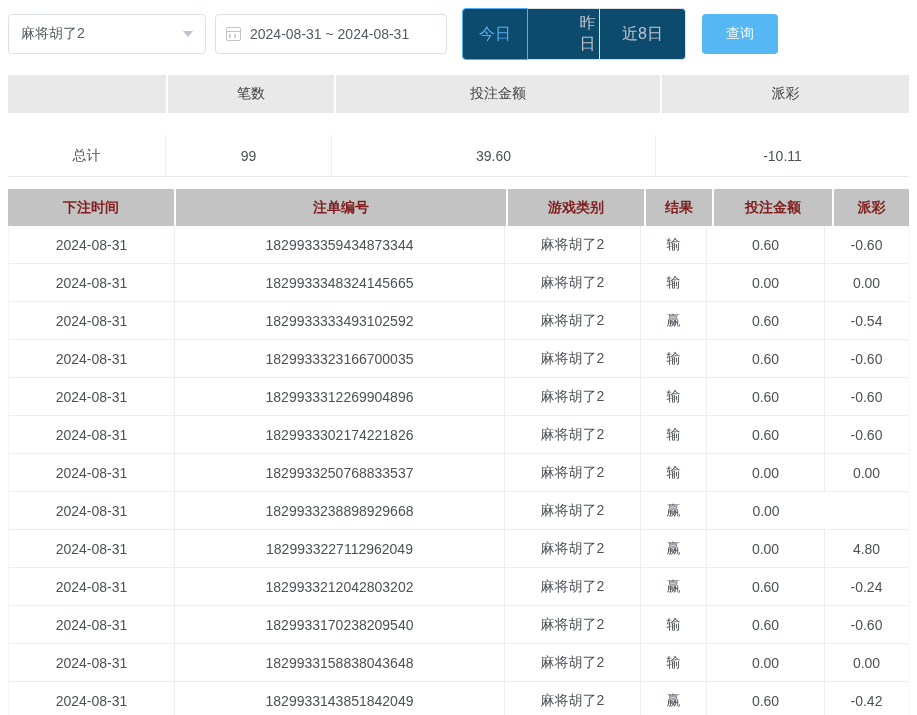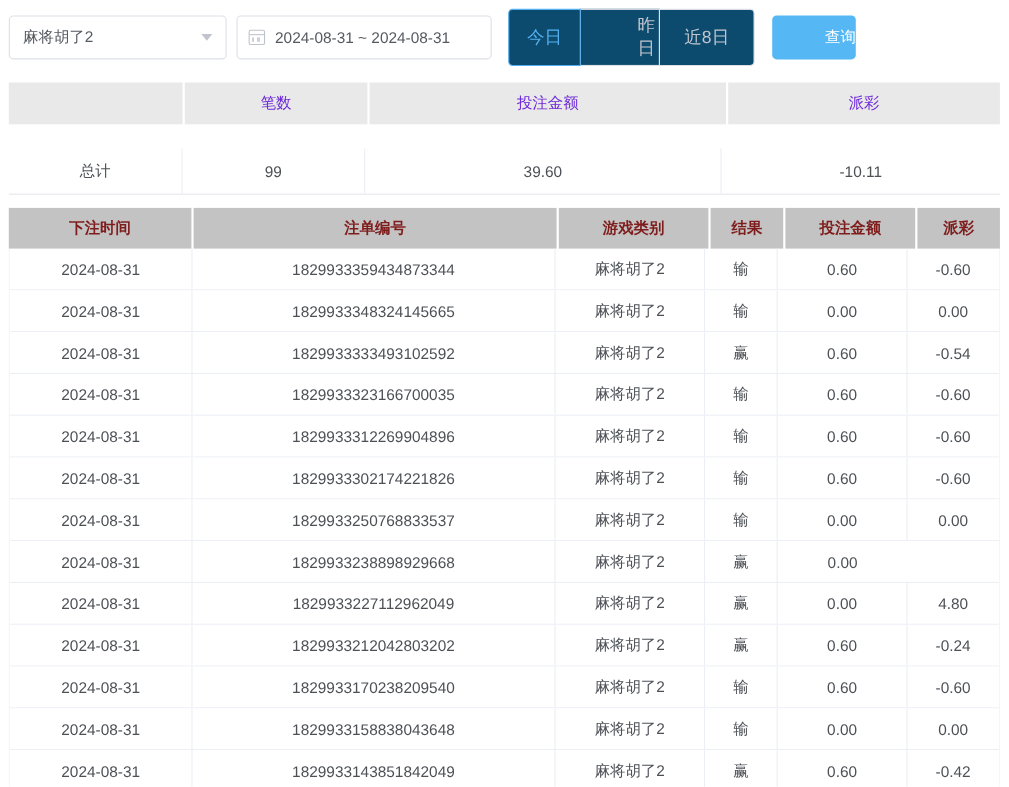--- a/index.html
+++ b/index.html
@@ -23,26 +23,26 @@
   .btn-group { display: flex; margin-left: 15px; }
   .qbtn { height: 52px; background: #0c4a6e; border: 1px solid #dcdfe6; font-size: 16px;
     color: #c0c4cc; cursor: pointer; margin-left: -1px; position: relative;
     font-family: "Liberation Sans", "DejaVu Sans", sans-serif; }
   .qbtn:first-child { margin-left: 0; border-radius: 4px 0 0 4px; }
   .qbtn:last-child { border-radius: 0 4px 4px 0; }
   .qbtn.active { color: #54b0f0; border-color: #54b0f0; z-index: 2; }
   .qbtn.b1 { width: 66px; } .qbtn.b2 { width: 73px; padding-left: 48px; } .qbtn.b3 { width: 87px; }
   .query-btn { margin-left: 16px; width: 76px; height: 40px; border: none; border-radius: 4px;
     background: #55b8f5; color: #fff; font-size: 14px; cursor: pointer;
-    font-family: "Liberation Sans", "DejaVu Sans", sans-serif; text-align: right; }
+    font-family: "Liberation Sans", "DejaVu Sans", sans-serif; }
 
   
   .summary { margin: 21px 8px 0 8px; width: 901px; }
   .sum-head { display: flex; gap: 2px; height: 38px; }
-  .sum-head .cell { background: #e9e9e9; color: #6d28d9; font-size: 14px;
+  .sum-head .cell { background: #e9e9e9; color: #404040; font-size: 14px;
     display: flex; align-items: center; justify-content: center; }
   .sum-row { display: flex; height: 42px; border-bottom: 1px solid #e4e7ed; margin-top: 22px; }
   .sum-row .cell { display: flex; align-items: center; justify-content: center;
     font-size: 14px; color: #4d5156; border-right: 1px solid #ebeef5; }
   .sum-row .cell:last-child { border-right: none; }
   .sc1 { width: 158px; } .sc2 { width: 166px; } .sc3 { width: 324px; } .sc4 { width: 251px; flex: 1; }
 
   
   .records { margin: 12px 8px 0 8px; width: 901px; }
   .rec-head { display: flex; gap: 2px; height: 37px; }

